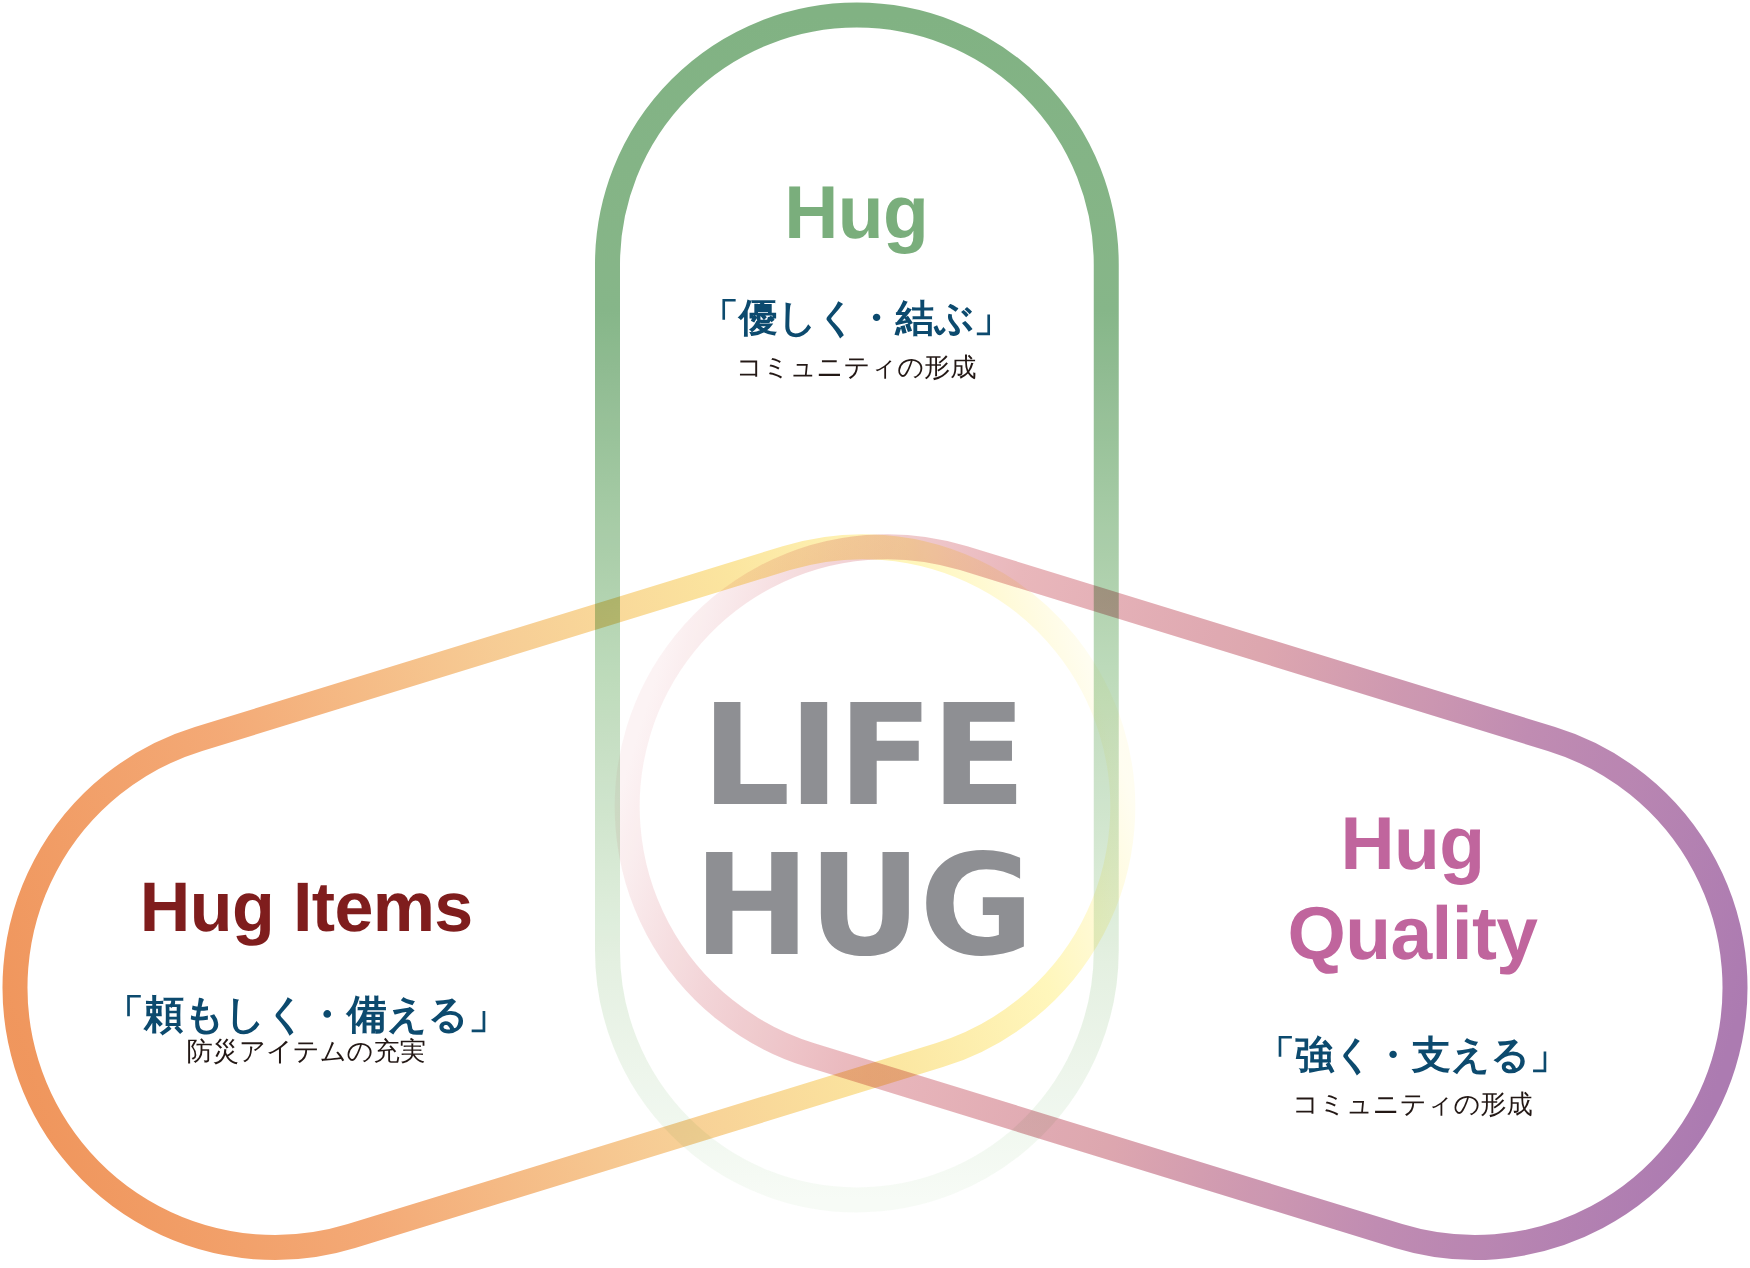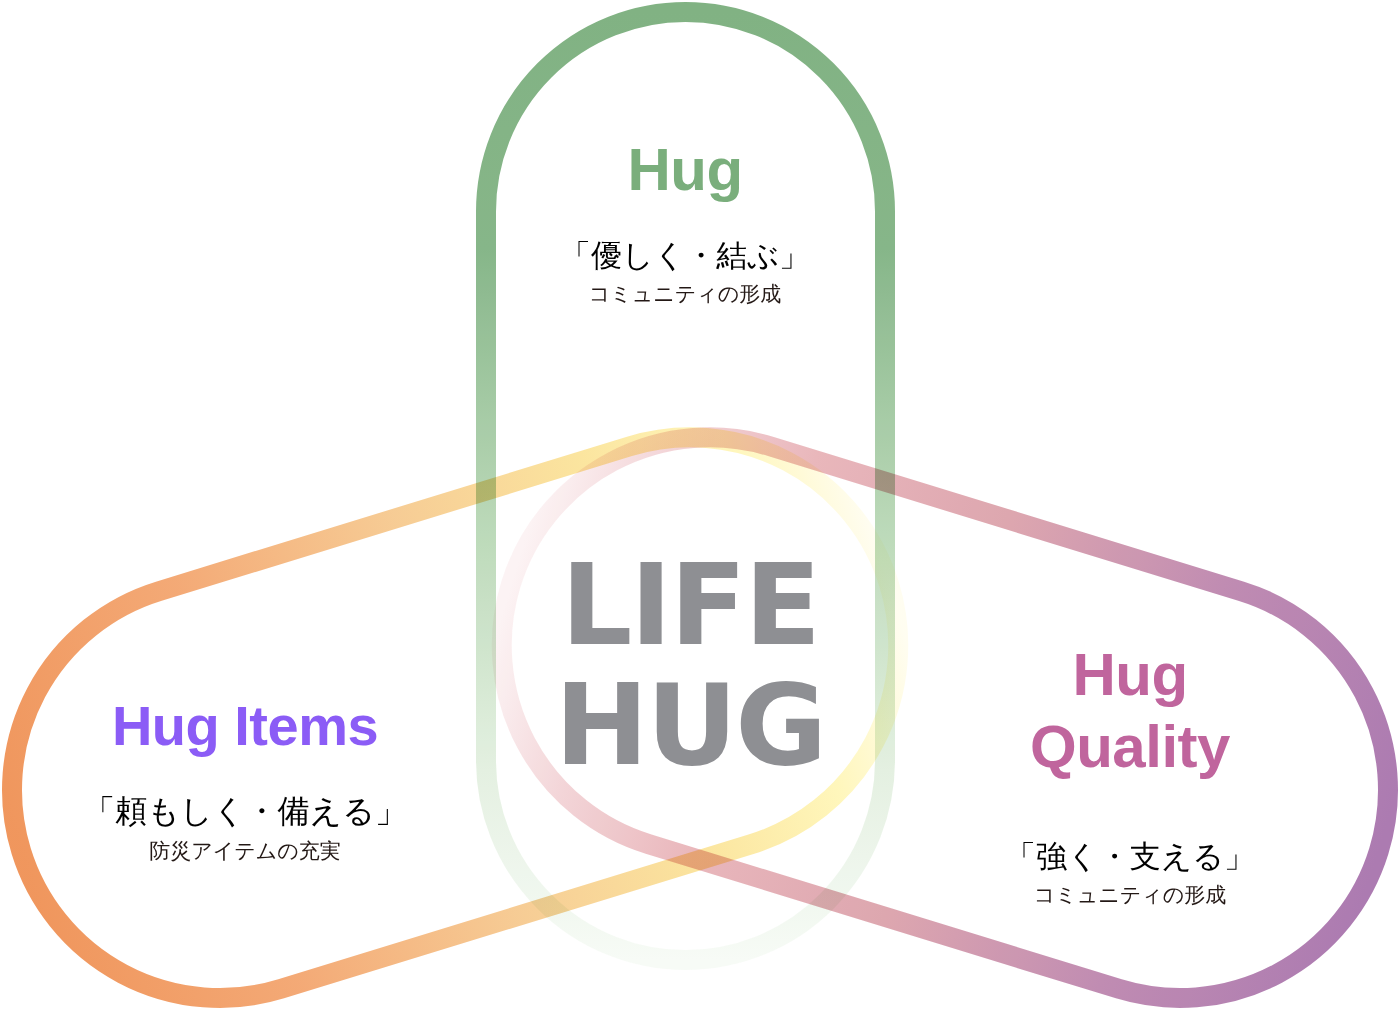--- a/index.html
+++ b/index.html
@@ -1,38 +1,38 @@
 <!DOCTYPE html>
 <html><head>
 <meta charset="utf-8">
 <style>
   html, body { margin: 0; padding: 0; background: #ffffff; }
   body { width: 1400px; height: 1014px; position: relative; overflow: hidden;
          font-family: "Liberation Sans", "DejaVu Sans", sans-serif; }
   #diagram { position: absolute; left: 0; top: 0; width: 1400px; height: 1014px; }
   .label { position: absolute; text-align: center; }
   .title { font-family: "Liberation Sans", sans-serif; font-weight: 700; letter-spacing: -0.5px; line-height: 1.0; }
-  .tagline { font-family: "DejaVu Sans", sans-serif; font-weight: 400; color: #000000; line-height: 1.1; }
+  .tagline { font-family: "DejaVu Sans", sans-serif; font-weight: 700; color: #0c4a6e; line-height: 1.1; }
   .sub { font-family: Liberation Serif, serif; font-weight: 400; color: #231815; line-height: 1.2; }
 
   #community { left: 485px; top: 140px; width: 400px; }
   #community .title { font-size: 60px; }
   #community .title span { display: block; height: 68px; }
   #community .tagline { font-size: 31px; margin-top: 30px; }
   #community .sub { font-size: 21px; margin-top: 10px; }
 
   #items { left: 50px; top: 698px; width: 390px; }
   #items .title { font-size: 56px; }
   #items .tagline { font-size: 32px; margin-top: 40px; }
-  #items .sub { font-size: 21px; margin-top: 10px; }
+  #items .sub { font-size: 21px; }
 
   #quality { left: 980px; top: 645px; width: 300px; }
   #quality .title { font-size: 60px; }
   #quality .title span { display: block; height: 72px; }
-  #quality .tagline { font-size: 31px; margin-top: 50px; }
+  #quality .tagline { font-size: 31px; margin-top: 38px; }
   #quality .sub { font-size: 21px; margin-top: 10px; }
 
   #center { left: 520px; top: 545px; width: 340px; }
   #center .core { font-family: "DejaVu Sans", sans-serif; font-weight: 700; color: #8e8f93;
                   font-size: 112px; line-height: 120px; letter-spacing: -2px; }
   #center .core span { display: block; }
 </style>
 </head>
 <body>
 
@@ -79,21 +79,21 @@
 
 <div class="label" id="community">
   <div class="title" style="color:#7aae7c">
     <span>Hug</span>
   </div>
   <div class="tagline">「優しく・結ぶ」</div>
   <div class="sub">コミュニティの形成</div>
 </div>
 
 <div class="label" id="items">
-  <div class="title" style="color:#8b5cf6">Hug Items</div>
+  <div class="title" style="color:#7f1d1d">Hug Items</div>
   <div class="tagline">「頼もしく・備える」</div>
   <div class="sub">防災アイテムの充実</div>
 </div>
 
 <div class="label" id="quality">
   <div class="title" style="color:#c0659d">
     <span>Hug</span>
     <span>Quality</span>
   </div>
   <div class="tagline">「強く・支える」</div>

